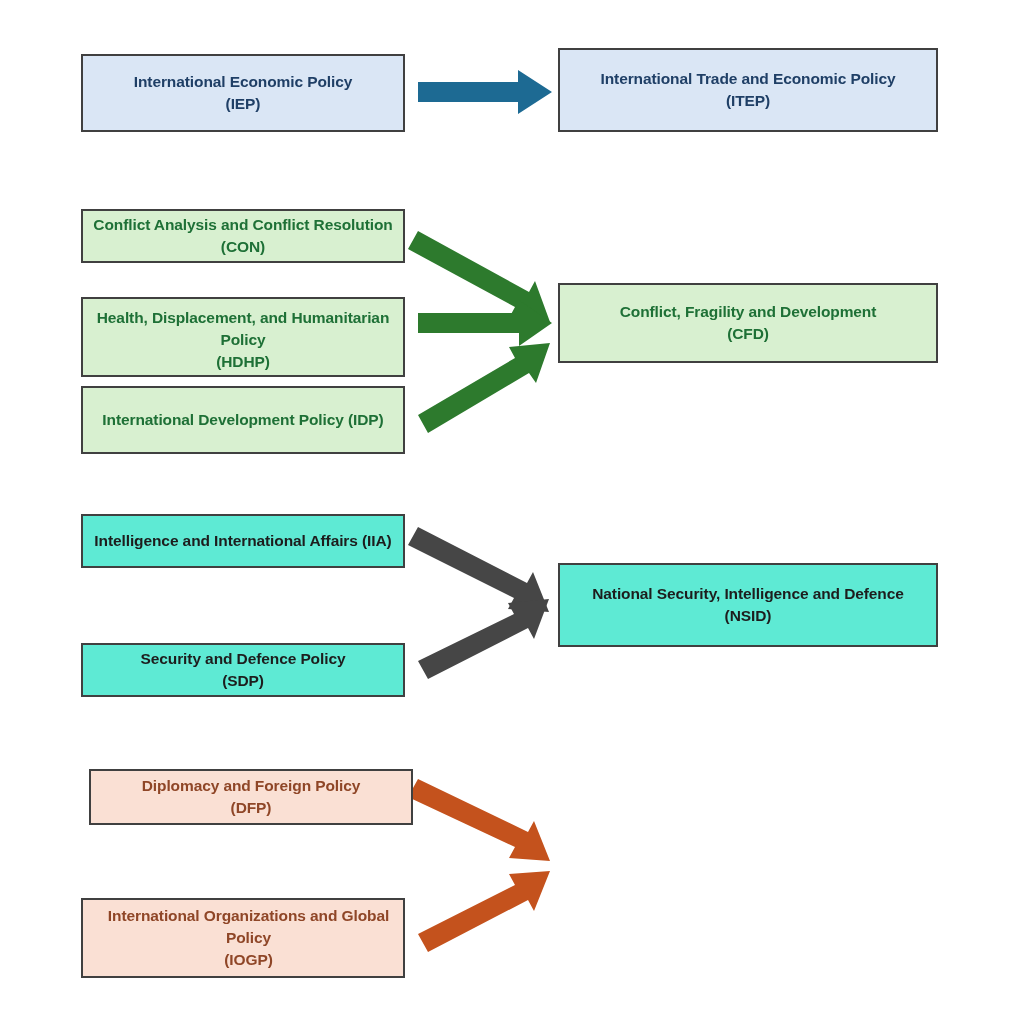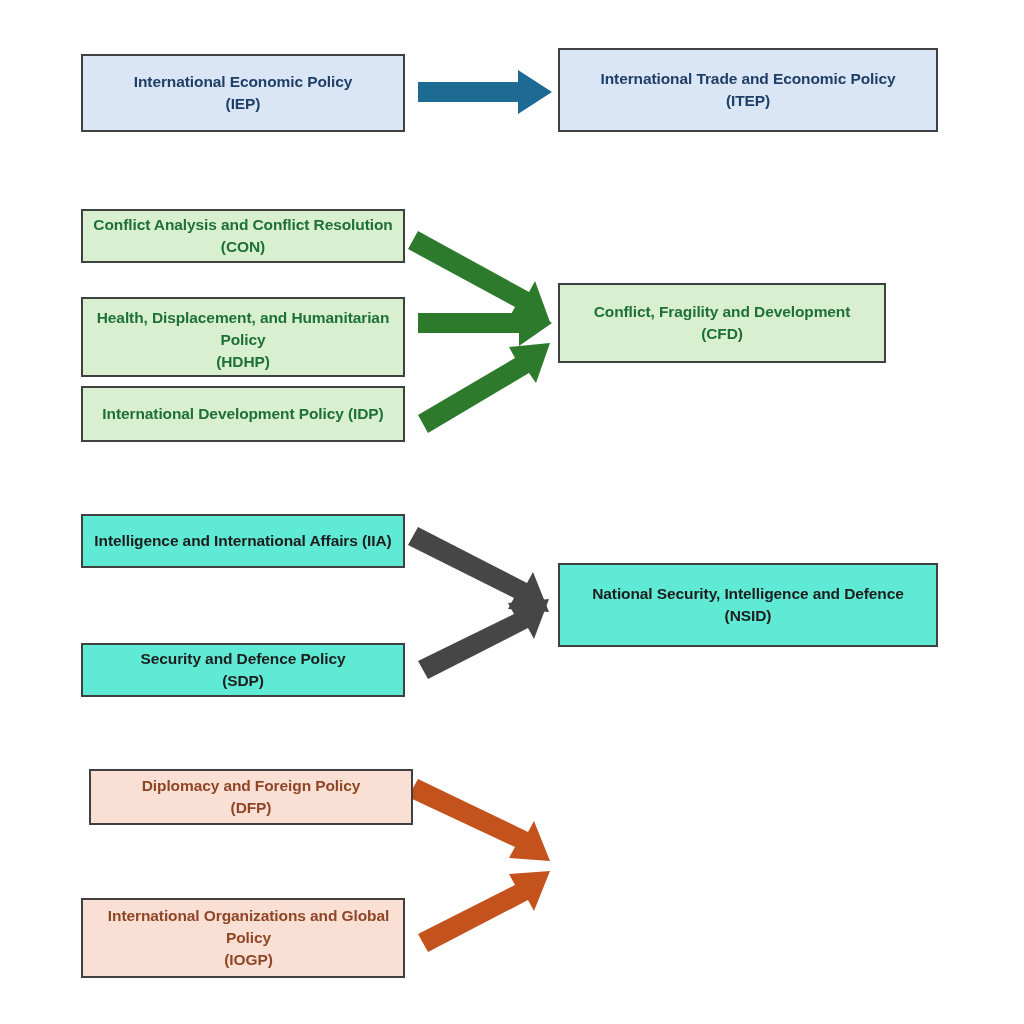--- a/index.html
+++ b/index.html
@@ -97,25 +97,25 @@
 
   <div class="box theme-green" style="left:81px; top:209px; width:324px; height:54px;">
     <span>Conflict Analysis and Conflict Resolution (CON)</span>
   </div>
 
   <div class="box theme-green" style="left:81px; top:297px; width:324px; height:80px;align-items:flex-end;">
     <span>Health, Displacement, and Humanitarian Policy
 (HDHP)</span>
   </div>
 
-  <div class="box theme-green" style="left:81px; top:386px; width:324px; height:56px;">
+  <div class="box theme-green" style="left:81px; top:386px; width:324px; height:68px;">
     <span>International Development Policy (IDP)</span>
   </div>
 
-  <div class="box theme-green" style="left:558px; top:283px; width:328px; height:80px;">
+  <div class="box theme-green" style="left:558px; top:283px; width:380px; height:80px;">
     <span>Conflict, Fragility and Development
 (CFD)</span>
   </div>
 
   <div class="box theme-gray" style="left:81px; top:514px; width:324px; height:54px;">
     <span>Intelligence and International Affairs (IIA)</span>
   </div>
 
   <div class="box theme-gray" style="left:81px; top:643px; width:324px; height:54px;">
     <span>Security and Defence Policy

